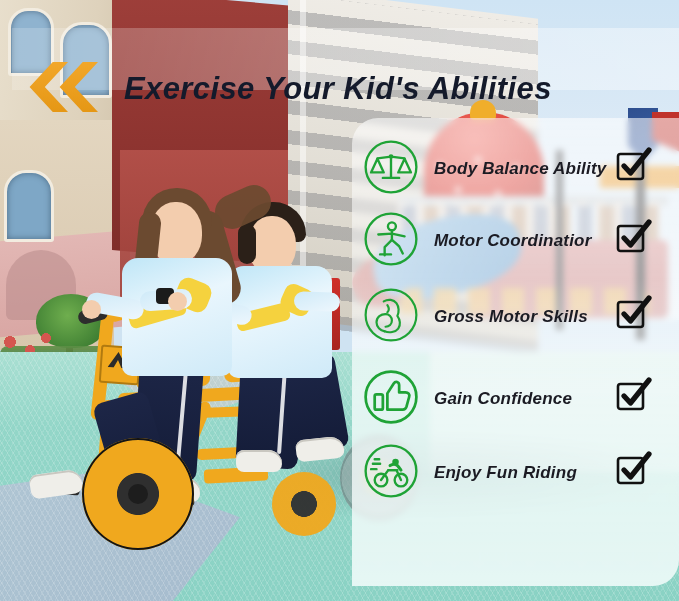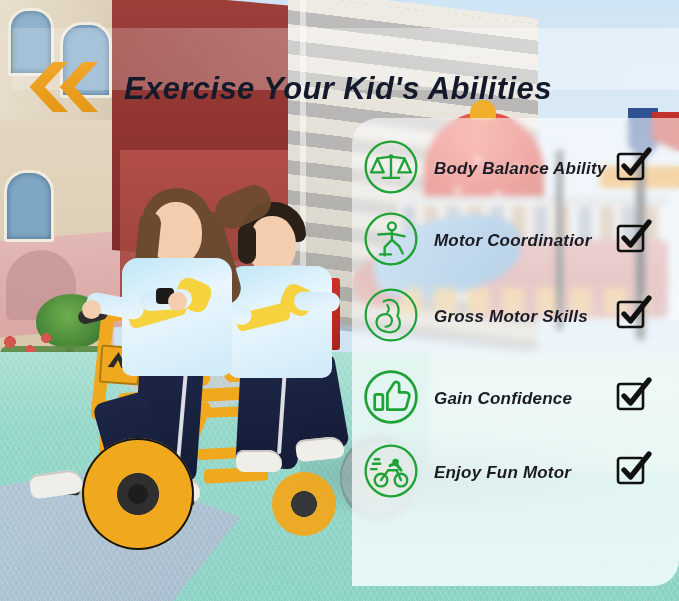--- a/index.html
+++ b/index.html
@@ -478,21 +478,21 @@
           <circle cx="32" cy="32" r="28"></circle>
           <circle cx="21" cy="42" r="7"></circle>
           <circle cx="43" cy="42" r="7"></circle>
           <path d="M21 42 29 31h9l5 11"></path>
           <path d="M29 31h10"></path>
           <circle cx="37" cy="22" r="3.6" fill="#1fa336" stroke="none"></circle>
           <path d="M31 26c3-2 7-2 9 1l3 4" stroke-width="3.4"></path>
           <path d="M12 24h8M10 30h6M14 19h5"></path>
         </svg>
       </span>
-      <span class="label">Enjoy Fun Motor</span>
+      <span class="label">Enjoy Fun Riding</span>
       <span class="cbox">
         <svg viewBox="0 0 40 40" fill="none">
           <rect x="5" y="9" width="25" height="25" rx="2.5" fill="none" stroke="#111" stroke-width="2.6"></rect>
           <path d="M11 21 17.5 28 36 5" stroke="#111" stroke-width="5.2" stroke-linecap="round" stroke-linejoin="round"></path>
         </svg>
       </span>
     </div>
 
 
   </div>

